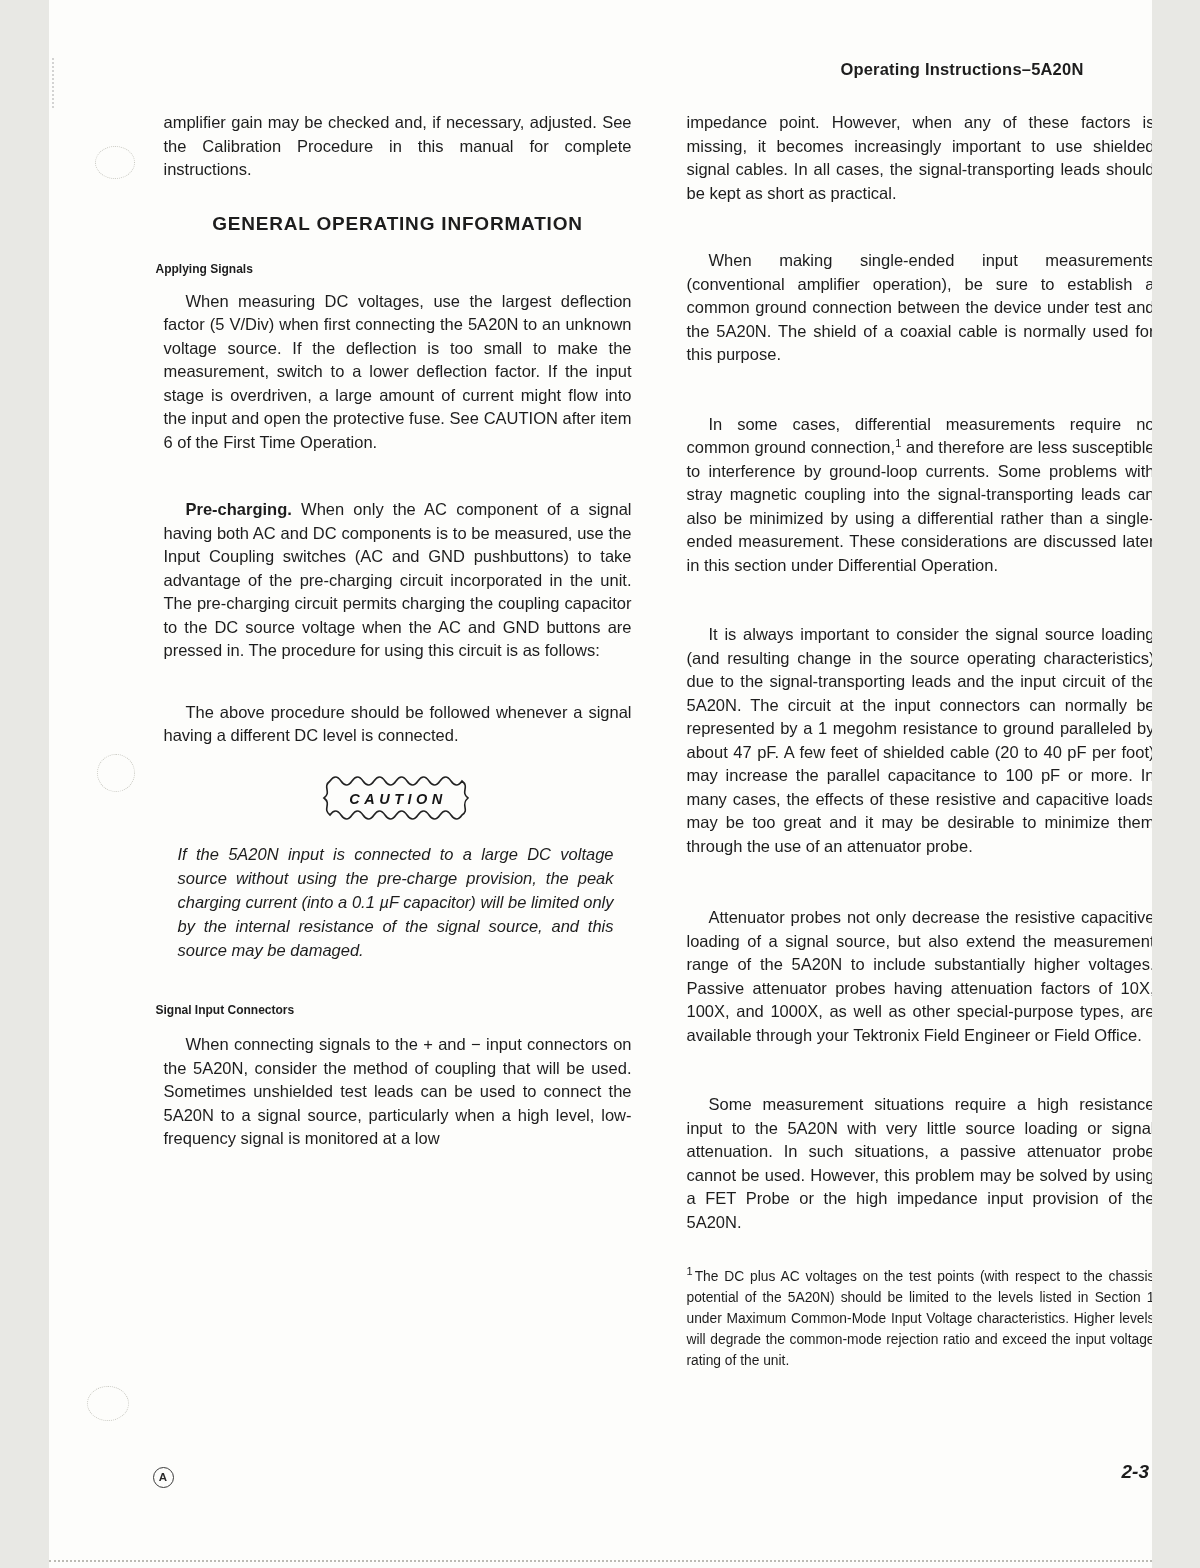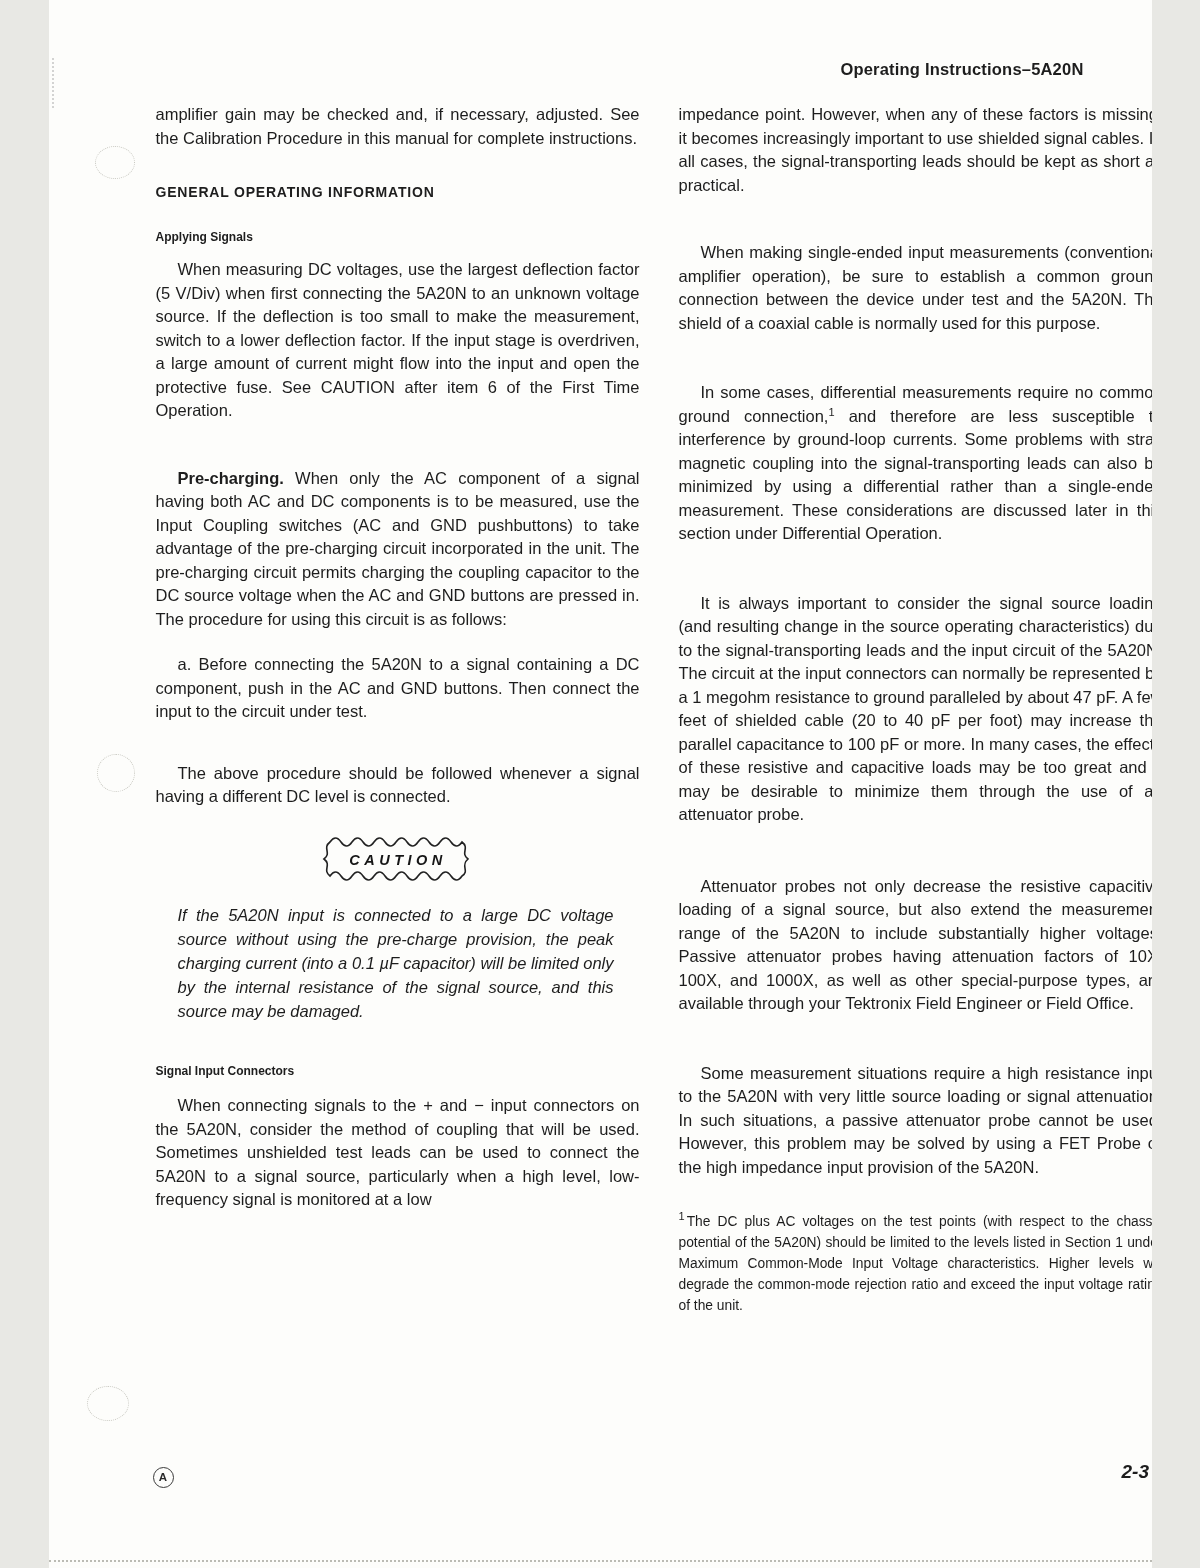--- a/index.html
+++ b/index.html
@@ -25,28 +25,28 @@
     position: absolute;
     top: 103px;
     width: 484px;
     font-size: 16.5px;
     line-height: 23.5px;
     text-align: justify;
     text-justify: inter-word;
   }
   .col-left  { left: 107px; }
   .col-right { left: 630px; }
-  .col p { margin: 0; text-indent: 22px; }
+  .col p { margin: 8px; text-indent: 22px; }
   .col p.cont { text-indent: 0; }
 
   h1.section-heading {
     margin: 30px 0 0 0;
-    font-size: 14px;
-    font-weight: bold;
-    text-align: left;
+    font-size: 19px;
+    font-weight: bold;
+    text-align: center;
     letter-spacing: 0.8px;
     line-height: 24px;
   }
   h2.sub-heading {
     margin: 22px 0 0 0;
     font-size: 12px;
     font-weight: bold;
     text-align: left;
     line-height: 22px;
   }
@@ -156,21 +156,20 @@
     <p class="cont">amplifier gain may be checked and, if necessary, adjusted. See the Calibration Procedure in this manual for complete instructions.</p>
 
     <h1 class="section-heading">GENERAL OPERATING INFORMATION</h1>
 
     <h2 class="sub-heading">Applying Signals</h2>
 
     <p class="m10">When measuring DC voltages, use the largest deflection factor (5 V/Div) when first connecting the 5A20N to an unknown voltage source. If the deflection is too small to make the measurement, switch to a lower deflection factor. If the input stage is overdriven, a large amount of current might flow into the input and open the protective fuse. See CAUTION after item 6 of the First Time Operation.</p>
 
     <p class="m44"><b>Pre-charging.</b><span> When only the AC component of a signal having both AC and DC components is to be measured, use the Input Coupling switches (AC and GND pushbuttons) to take advantage of the pre-charging circuit incorporated in the unit. The pre-charging circuit permits charging the coupling capacitor to the DC source voltage when the AC and GND buttons are pressed in. The procedure for using this circuit is as follows:</span></p>
 
-    <p class="m22">a. Before connecting the 5A20N to a signal containing a DC component, push in the AC and GND buttons. Then connect the input to the circuit under test.</p>
 
     <p class="m38">The above procedure should be followed whenever a signal having a different DC level is connected.</p>
 
     <div class="caution-wrap">
       <svg class="caution-svg" width="168" height="60" viewBox="0 0 168 60" aria-hidden="true">
         <path d="M16,13 q5.5,-8 11,0 t11,0 t11,0 t11,0 t11,0 t11,0 t11,0 t11,0 t11,0 t11,0 t11,0 t11,0
                  C156,19 146,24 154,30 C146,37 156,42 148,47
                  q-5.5,8 -11,0 t-11,0 t-11,0 t-11,0 t-11,0 t-11,0 t-11,0 t-11,0 t-11,0 t-11,0 t-11,0 t-11,0
                  C8,41 18,36 10,30 C18,24 8,19 16,13 Z" fill="none" stroke="#222" stroke-width="1.6"></path>
         <text x="84" y="36" text-anchor="middle">CAUTION</text>

